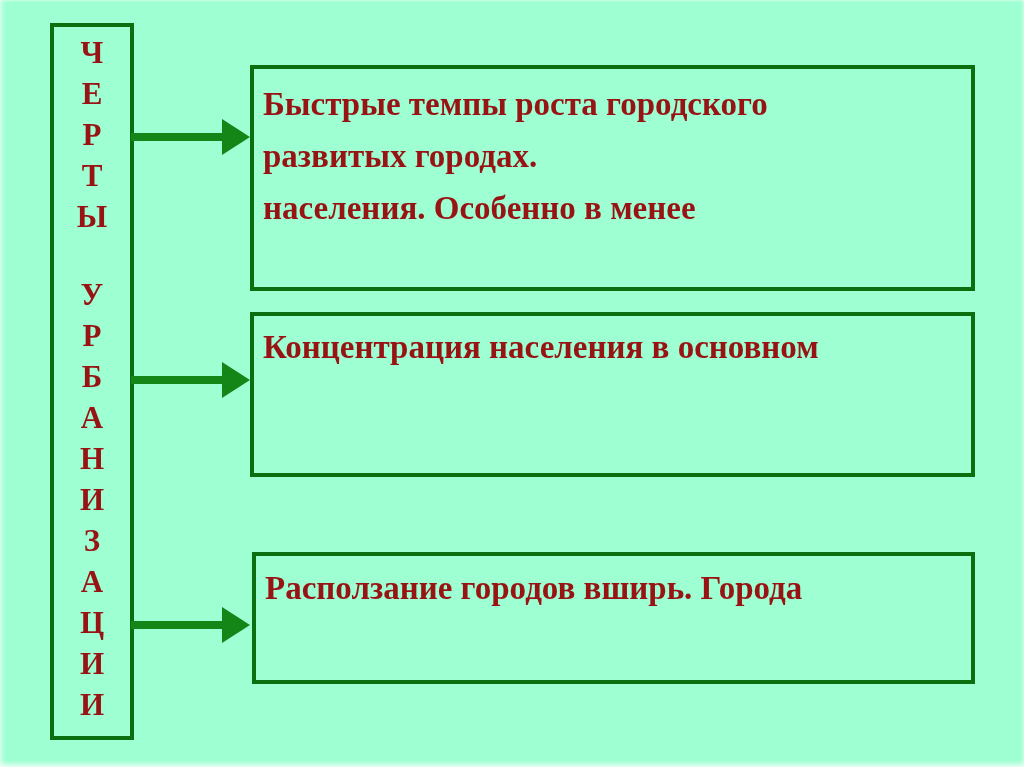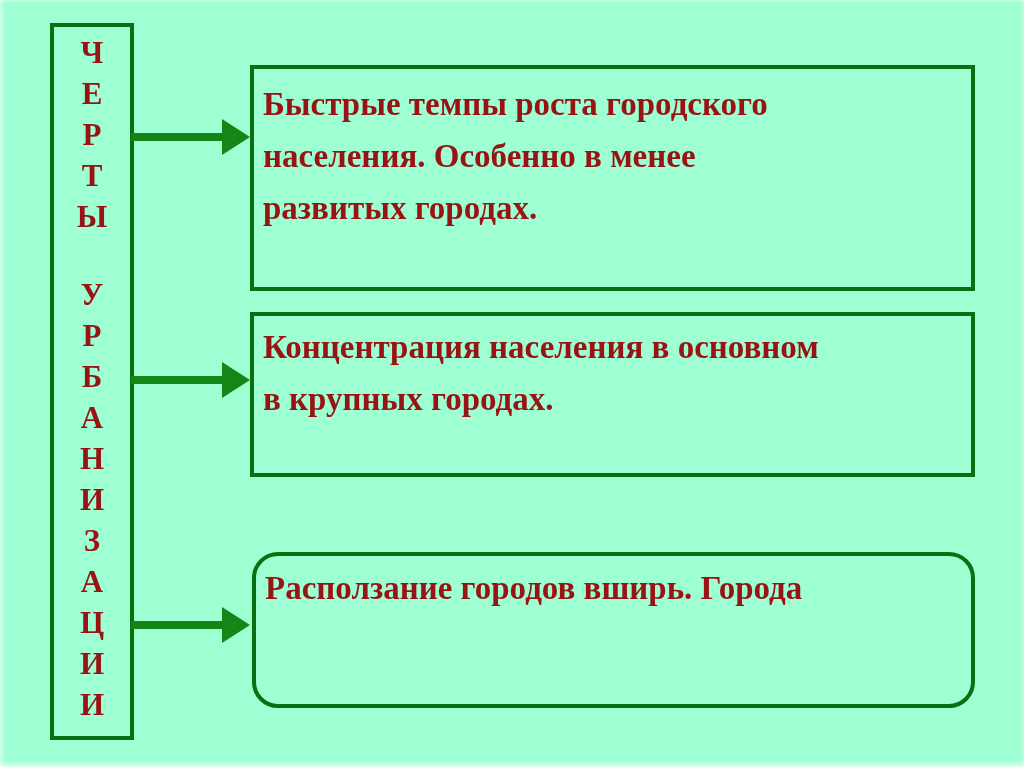--- a/index.html
+++ b/index.html
@@ -61,22 +61,22 @@
   }
   #box1 {
     left: 250px; top: 57px; width: 725px; height: 226px;
     padding: 9px 0 0 9px; line-height: 52px; margin-top: 8px;
   }
   #box2 {
     left: 250px; top: 312px; width: 725px; height: 165px;
     padding: 5px 0 8px 9px; line-height: 52px;
   }
   #box3 {
-    left: 252px; top: 552px; width: 723px; height: 156px;
-    padding: 8px 0 0 9px; line-height: 48px; border-radius: 26px;
+    left: 252px; top: 552px; width: 723px; height: 132px;
+    padding: 8px 0 0 9px; line-height: 48px;
   }
   .arrow {
     position: absolute;
     left: 131px;
     width: 119px;
     height: 36px;
   }
   .arrow .shaft {
     position: absolute;
     left: 0;
@@ -120,27 +120,26 @@
     <span class="letter">И</span>
     <span class="letter">З</span>
     <span class="letter">А</span>
     <span class="letter">Ц</span>
     <span class="letter">И</span>
     <span class="letter">И</span>
   </div>
 
 <div class="fbox" id="box1">
   <div class="line">Быстрые темпы роста городского</div>
+  <div class="line">развитых городах.</div>
   <div class="line">населения. Особенно в менее</div>
-  <div class="line">развитых городах.</div>
 </div>
 
 <div class="fbox" id="box2">
   <div class="line">Концентрация населения в основном</div>
-  <div class="line">в крупных городах.</div>
 </div>
 
 <div class="fbox" id="box3">
   <div class="line">Расползание городов вширь. Города</div>
 </div>
 
 <div class="arrow" id="arrow1">
   <div class="shaft"></div>
   <div class="head"></div>
 </div>

